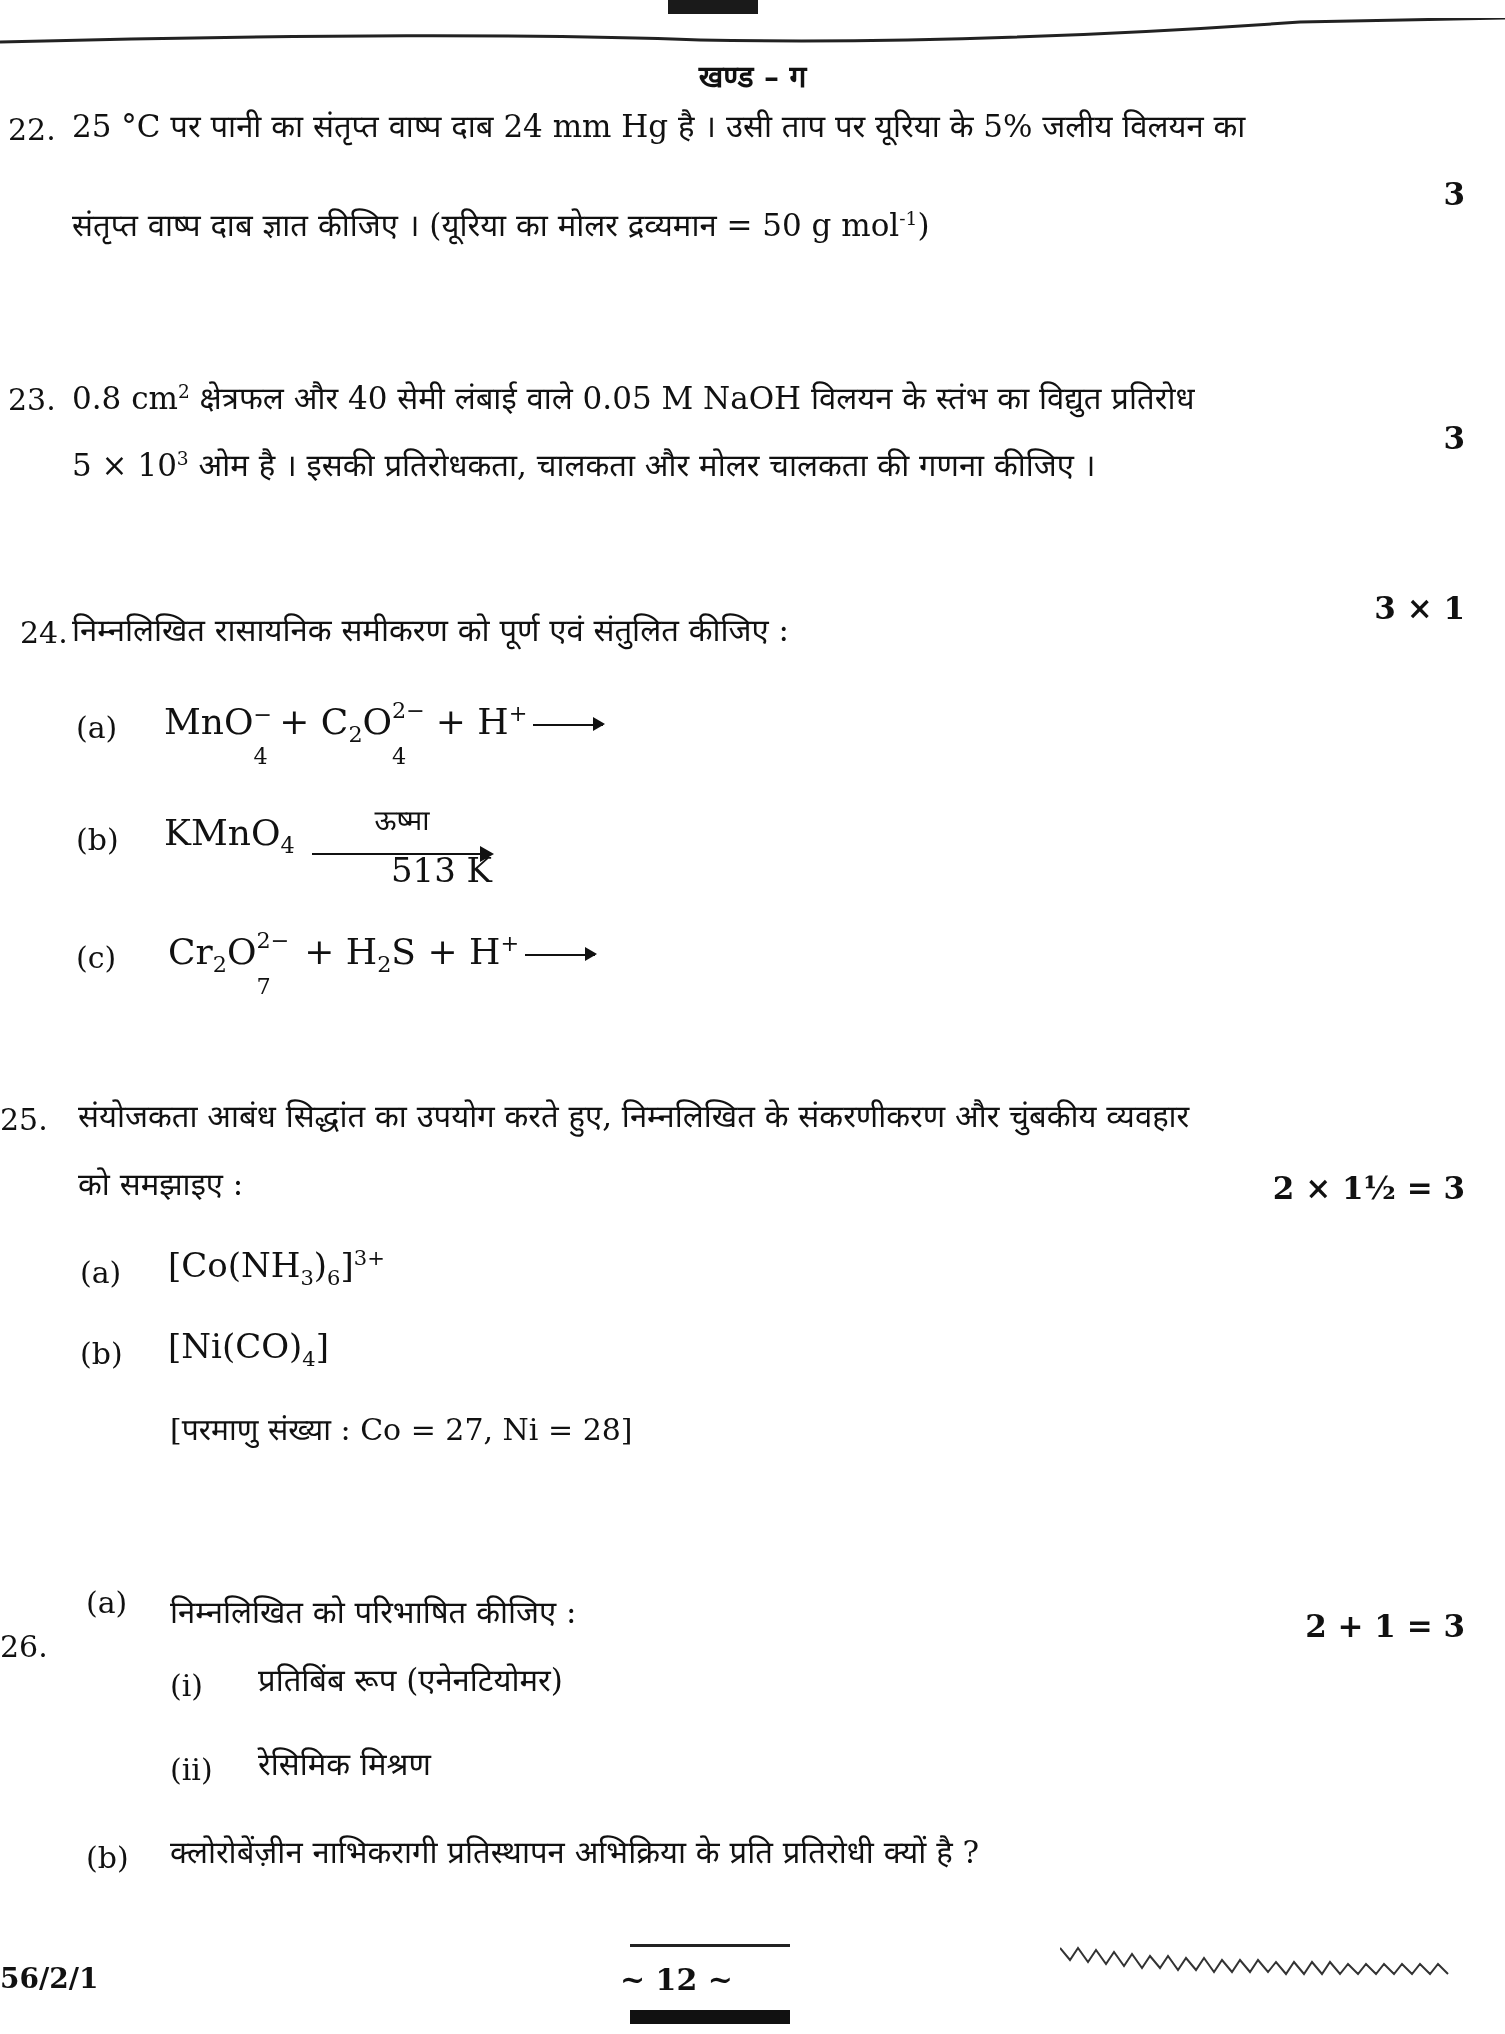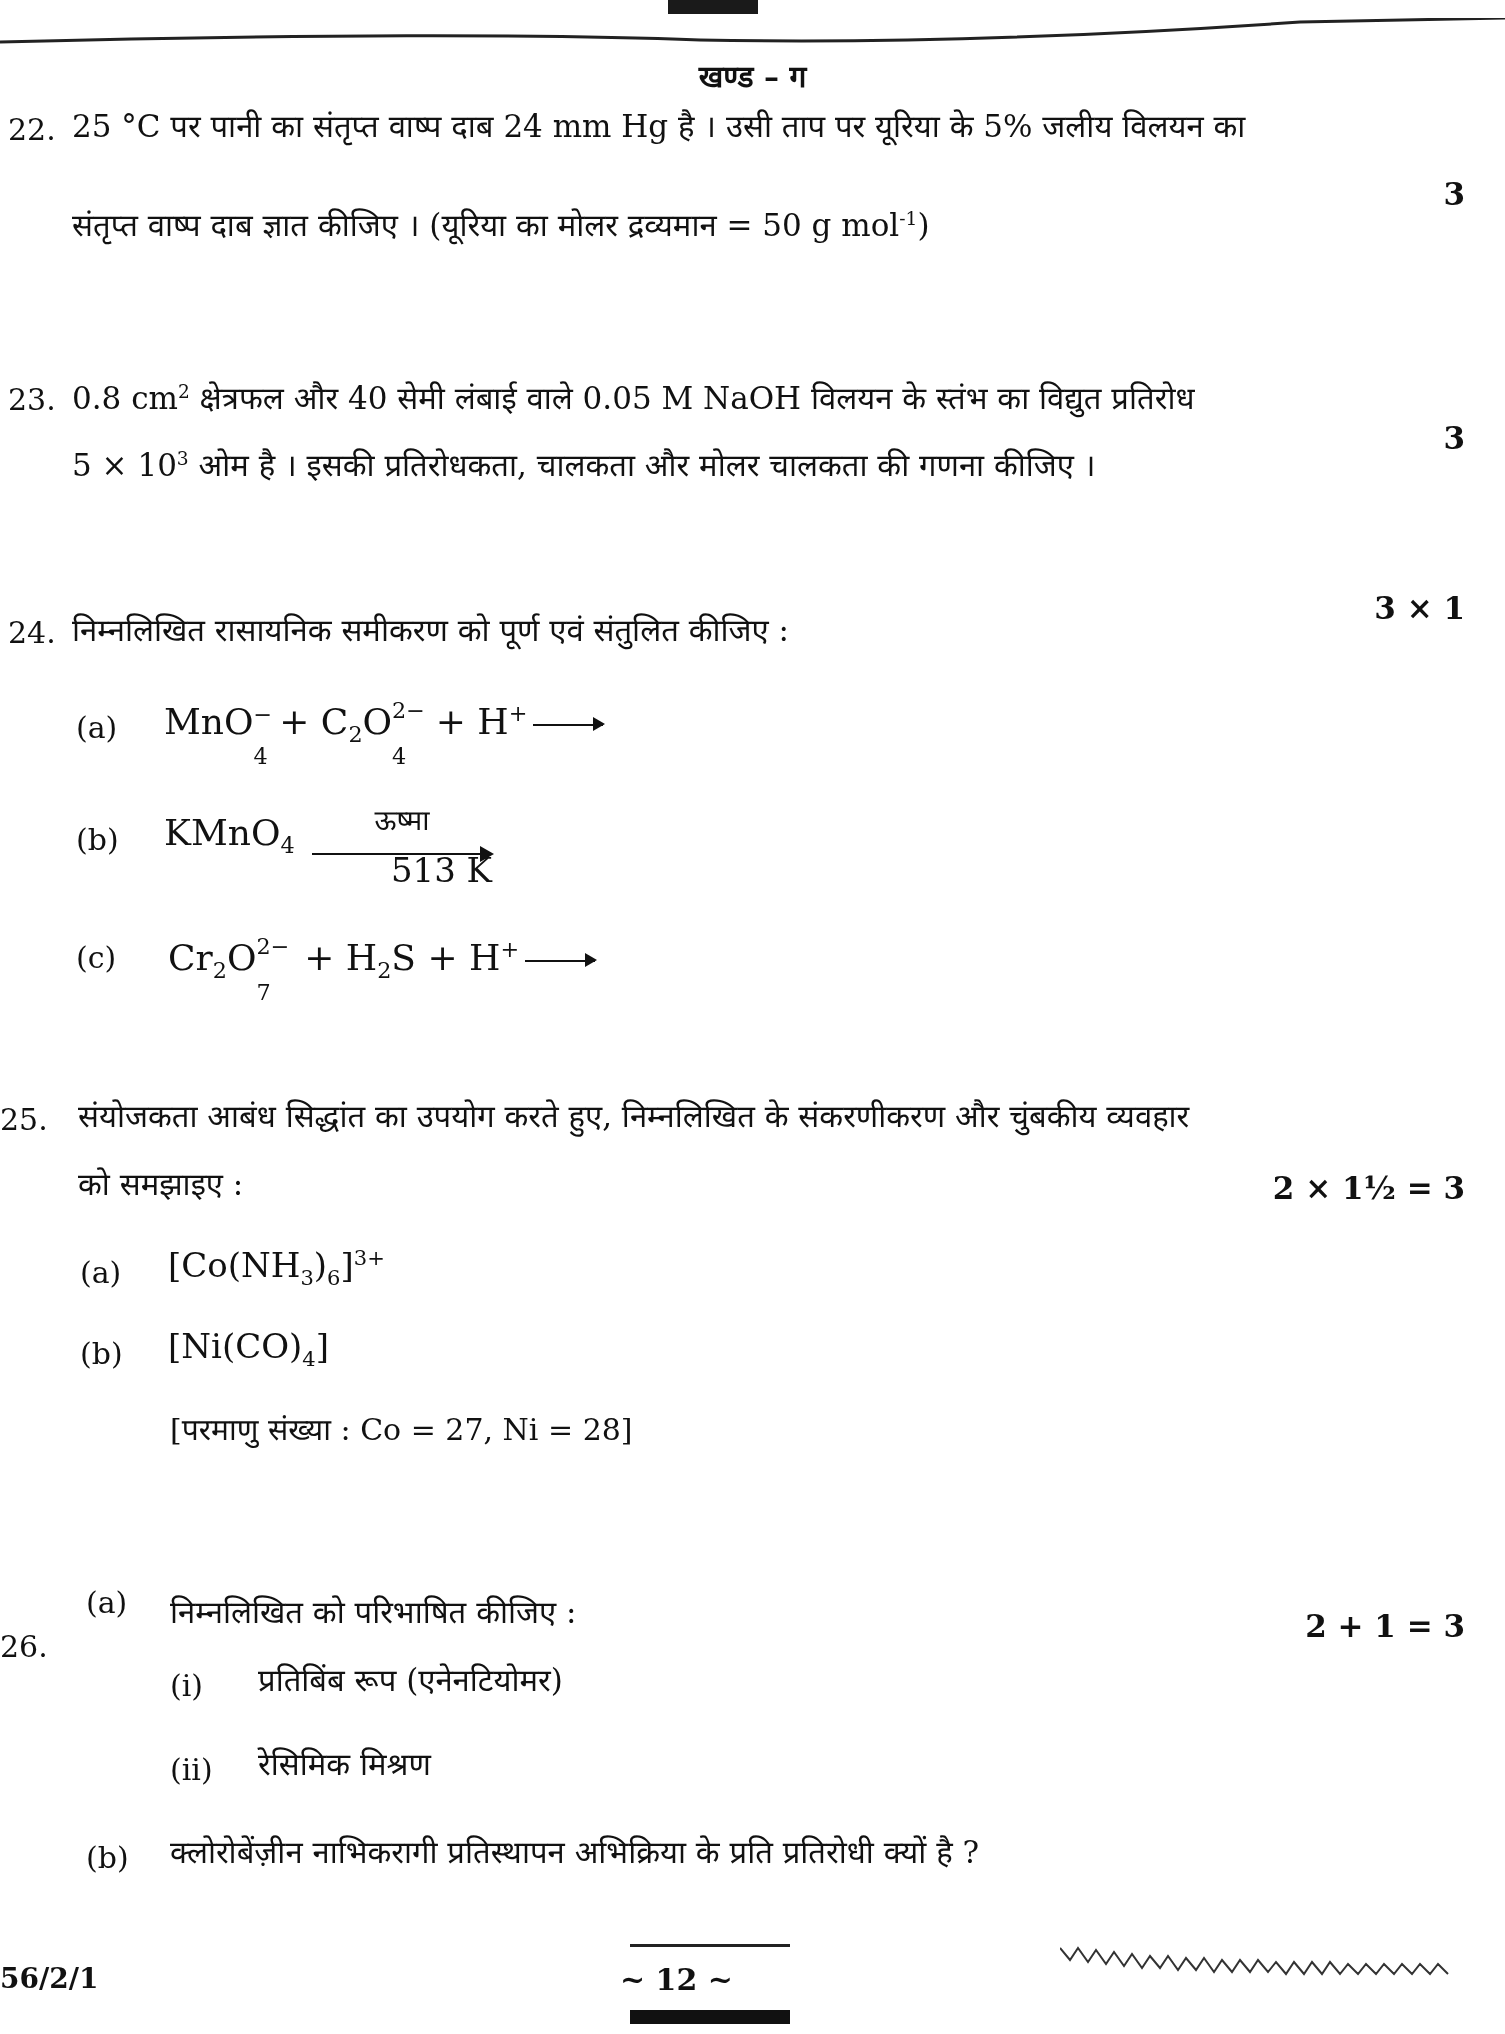--- a/index.html
+++ b/index.html
@@ -67,39 +67,39 @@
 
 <div class="abs qnum" style="left:8px; top:382px;">23.</div>
 <div class="abs qtext" style="left:72px; top:378px;">
   <span>0.8 cm</span><sup style="font-size:0.6em">2</sup><span> क्षेत्रफल और 40 सेमी लंबाई वाले 0.05 M NaOH विलयन के स्तंभ का विद्युत प्रतिरोध</span>
 </div>
 <div class="abs qtext" style="left:72px; top:445px;">
   <span>5 × 10</span><sup style="font-size:0.6em">3</sup><span> ओम है । इसकी प्रतिरोधकता, चालकता और मोलर चालकता की गणना कीजिए ।</span>
 </div>
 <div class="abs marks" style="right:40px; top:420px;">3</div>
 
-<div class="abs qnum" style="left:8px; top:615px;">24.</div>
+<div class="abs qnum" style="left:20px; top:615px;">24.</div>
 <div class="abs qtext" style="left:72px; top:610px;">निम्नलिखित रासायनिक समीकरण को पूर्ण एवं संतुलित कीजिए :</div>
 <div class="abs marks" style="right:40px; top:590px;">3 × 1</div>
 
 <div class="abs sub-label" style="left:76px; top:710px;">(a)</div>
 <div class="abs eqn chem" style="left:164px; top:700px;">
   <span>MnO</span><span class="stack"><sup style="position:absolute; top:-14px; left:0;">−</sup><sub style="position:relative; top:8px;">4</sub></span><span> + C</span><sub>2</sub><span>O</span><span class="stack"><sup style="position:absolute; top:-18px; left:0;">2−</sup><sub style="position:relative; top:8px;">4</sub></span><span style="margin-left:18px"> + H</span><sup>+</sup><span class="arrow-short"></span>
 </div>
 
 <div class="abs sub-label" style="left:76px; top:822px;">(b)</div>
 <div class="abs eqn chem" style="left:164px; top:812px;">
   <span>KMnO</span><sub>4</sub>
 </div>
 <div class="abs" style="left:312px; top:800px; width:180px; text-align:center; font-size:28px;">ऊष्मा</div>
 <div class="abs" style="left:312px; top:843px;"><span class="arrow-long"></span></div>
 <div class="abs" style="left:312px; top:850px; width:180px; text-align:right; font-size:34px;">513 K</div>
 
 <div class="abs sub-label" style="left:76px; top:940px;">(c)</div>
-<div class="abs eqn chem" style="left:168px; top:930px;margin-top:6px;">
+<div class="abs eqn chem" style="left:168px; top:930px;">
   <span>Cr</span><sub>2</sub><span>O</span><span class="stack"><sup style="position:absolute; top:-18px; left:0;">2−</sup><sub style="position:relative; top:8px;">7</sub></span><span style="margin-left:22px"> + H</span><sub>2</sub><span>S + H</span><sup>+</sup><span class="arrow-short"></span>
 </div>
 
 <div class="abs qnum" style="left:0px; top:1102px;">25.</div>
 <div class="abs qtext" style="left:78px; top:1096px;">संयोजकता आबंध सिद्धांत का उपयोग करते हुए, निम्नलिखित के संकरणीकरण और चुंबकीय व्यवहार</div>
 <div class="abs qtext" style="left:78px; top:1164px;">को समझाइए :</div>
 <div class="abs marks" style="right:40px; top:1170px;">2 × 1½ = 3</div>
 
 <div class="abs sub-label" style="left:80px; top:1255px;">(a)</div>
 <div class="abs eqn chem" style="left:168px; top:1245px; font-size:34px;">

